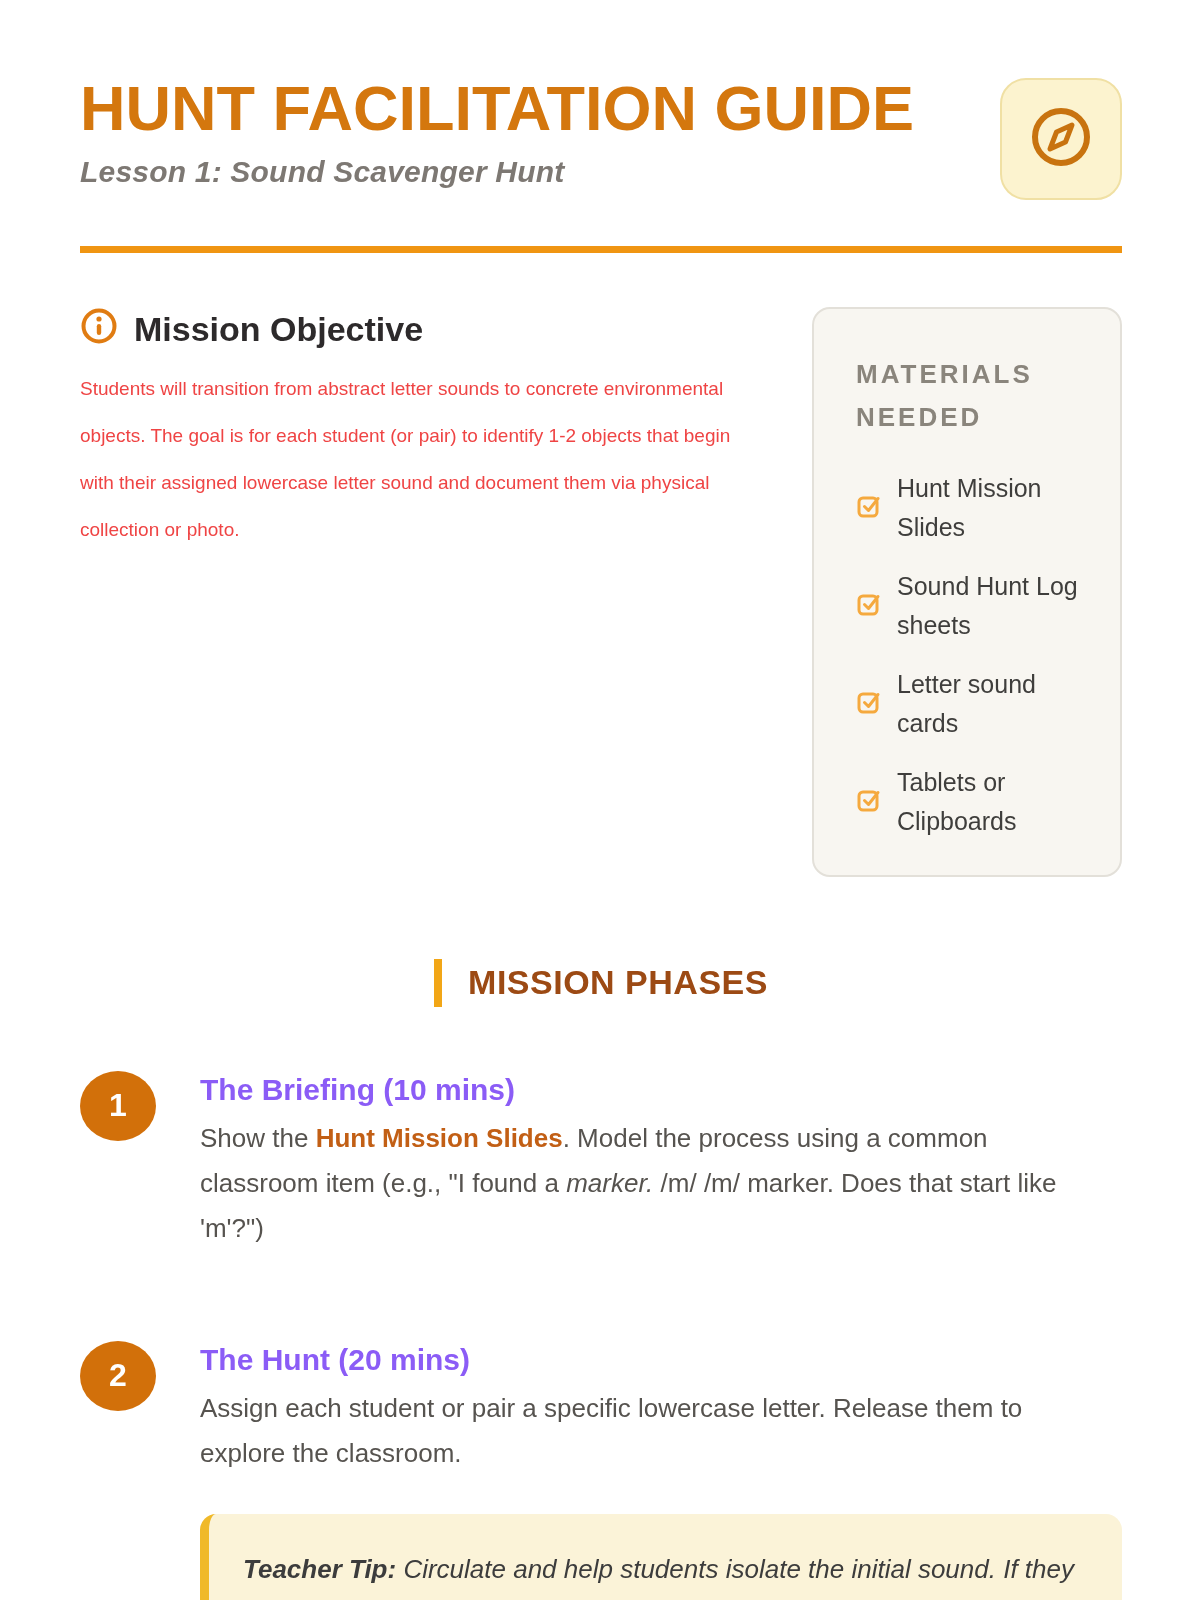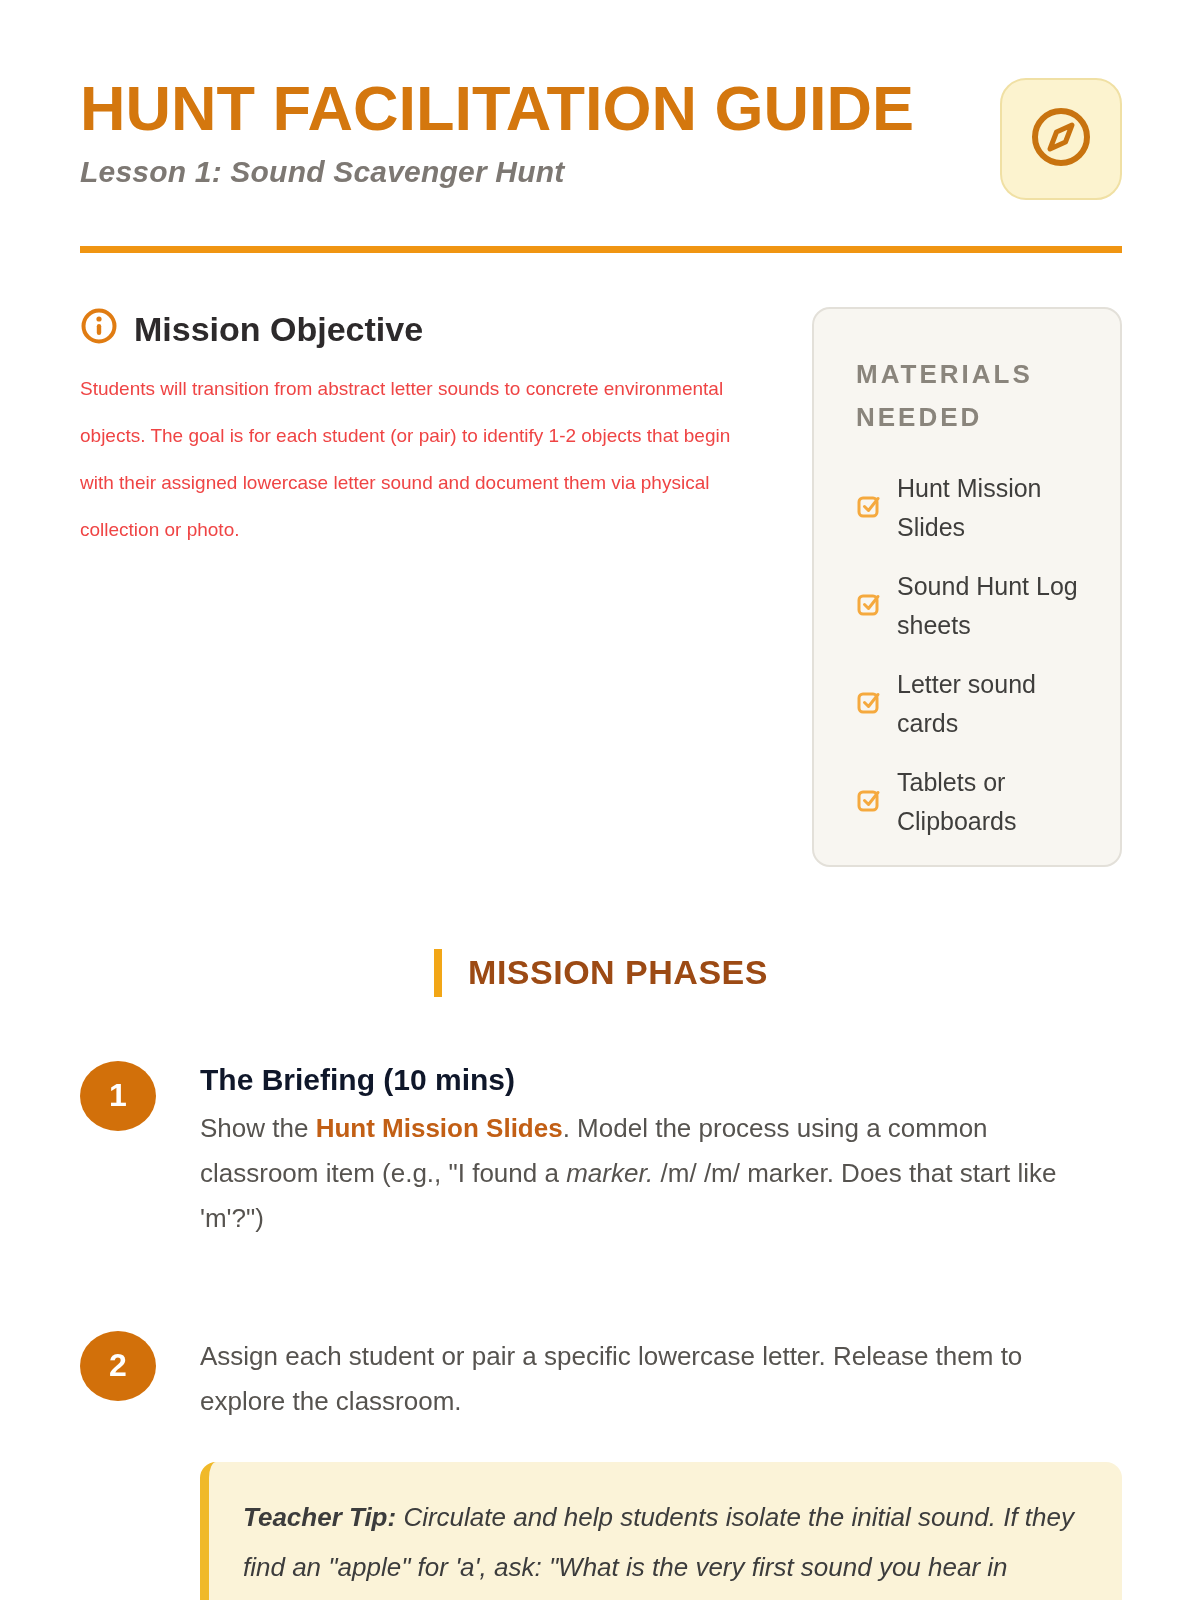--- a/index.html
+++ b/index.html
@@ -35,21 +35,21 @@
   .col-left { flex: 1; padding-right: 64px; }
   .col-right { width: 310px; flex-shrink: 0; }
 
   .obj-heading { display: flex; align-items: flex-end; gap: 16px; }
   .obj-heading h2 { margin: 0; font-size: 34px; font-weight: bold; color: #2d2a2b; }
   .obj-body { margin-top: 16px; font-size: 19px; line-height: 47px; color: #ef4444; }
 
   
   .card {
     background: #f8f6f1; border: 2px solid #e3e0d9; border-radius: 18px;
-    padding: 44px 34px 24px 42px;
+    padding: 44px 34px 34px 42px;
   }
   .card-heading {
     margin: 0; font-size: 26px; font-weight: bold; letter-spacing: 3px;
     color: #8a857c; line-height: 1.65;
   }
   .mat-list { margin-top: 30px; }
   .mat-item { display: flex; align-items: center; gap: 15px; margin-bottom: 20px; }
   .mat-item:last-child { margin-bottom: 0; }
   .mat-item svg { flex-shrink: 0; }
   .mat-label { font-size: 25px; line-height: 39px; color: #3f3e3c; max-width: 198px; }
@@ -60,21 +60,21 @@
   .section-heading h2 { margin: 0; font-size: 34px; font-weight: bold; color: #9c4a14; letter-spacing: 0.5px; }
 
   .phase { display: flex; margin-top: 58px; }
   .phase-num {
     width: 76px; height: 70px; border-radius: 50%; background: #d2700a;
     color: #ffffff; font-size: 32px; font-weight: bold;
     display: flex; align-items: center; justify-content: center;
     flex-shrink: 0; margin-right: 44px; margin-top: 6px;
   }
   .phase-content { flex: 1; min-width: 0; }
-  .phase-title { margin: 8px 0 0 0; font-size: 30px; font-weight: bold; color: #0f172a; }
+  .phase-title { margin: 8px 0 0 0; font-size: 30px; font-weight: bold; color: #8b5cf6; }
   .phase-body { margin-top: 9px; font-size: 26px; line-height: 45px; color: #56534f; padding-right: 16px; }
   .emph { color: #c25f15; font-weight: bold; }
   .it { font-style: italic; }
 
   
   .tip {
     margin-top: 38px; background: #fbf3d8;
     border-left: 9px solid #f0b929; border-radius: 16px;
     padding: 30px 34px 30px 34px;
     font-style: italic; font-size: 26px; line-height: 50px; color: #3c3c3c;
@@ -177,18 +177,19 @@
     <div class="phase-num">1</div>
     <div class="phase-content">
       <h3 class="phase-title">The Briefing (10 mins)</h3>
       <p class="phase-body"><span>Show the </span><span class="emph">Hunt Mission Slides</span><span>. Model the process using a common classroom item (e.g., "I found a </span><span class="it">marker.</span><span> /m/ /m/ marker. Does that start like 'm'?")</span></p>
     </div>
   </div>
 
   <div class="phase">
     <div class="phase-num">2</div>
     <div class="phase-content">
+      <h3 class="phase-title">The Hunt (20 mins)</h3>
       <p class="phase-body">Assign each student or pair a specific lowercase letter. Release them to explore the classroom.</p>
       <div class="tip"><span class="tip-label">Teacher Tip:</span><span> Circulate and help students isolate the initial sound. If they find an "apple" for 'a', ask: "What is the very first sound you hear in apple?"</span></div>
     </div>
   </div>
 
 </div>
 
 </body></html>

